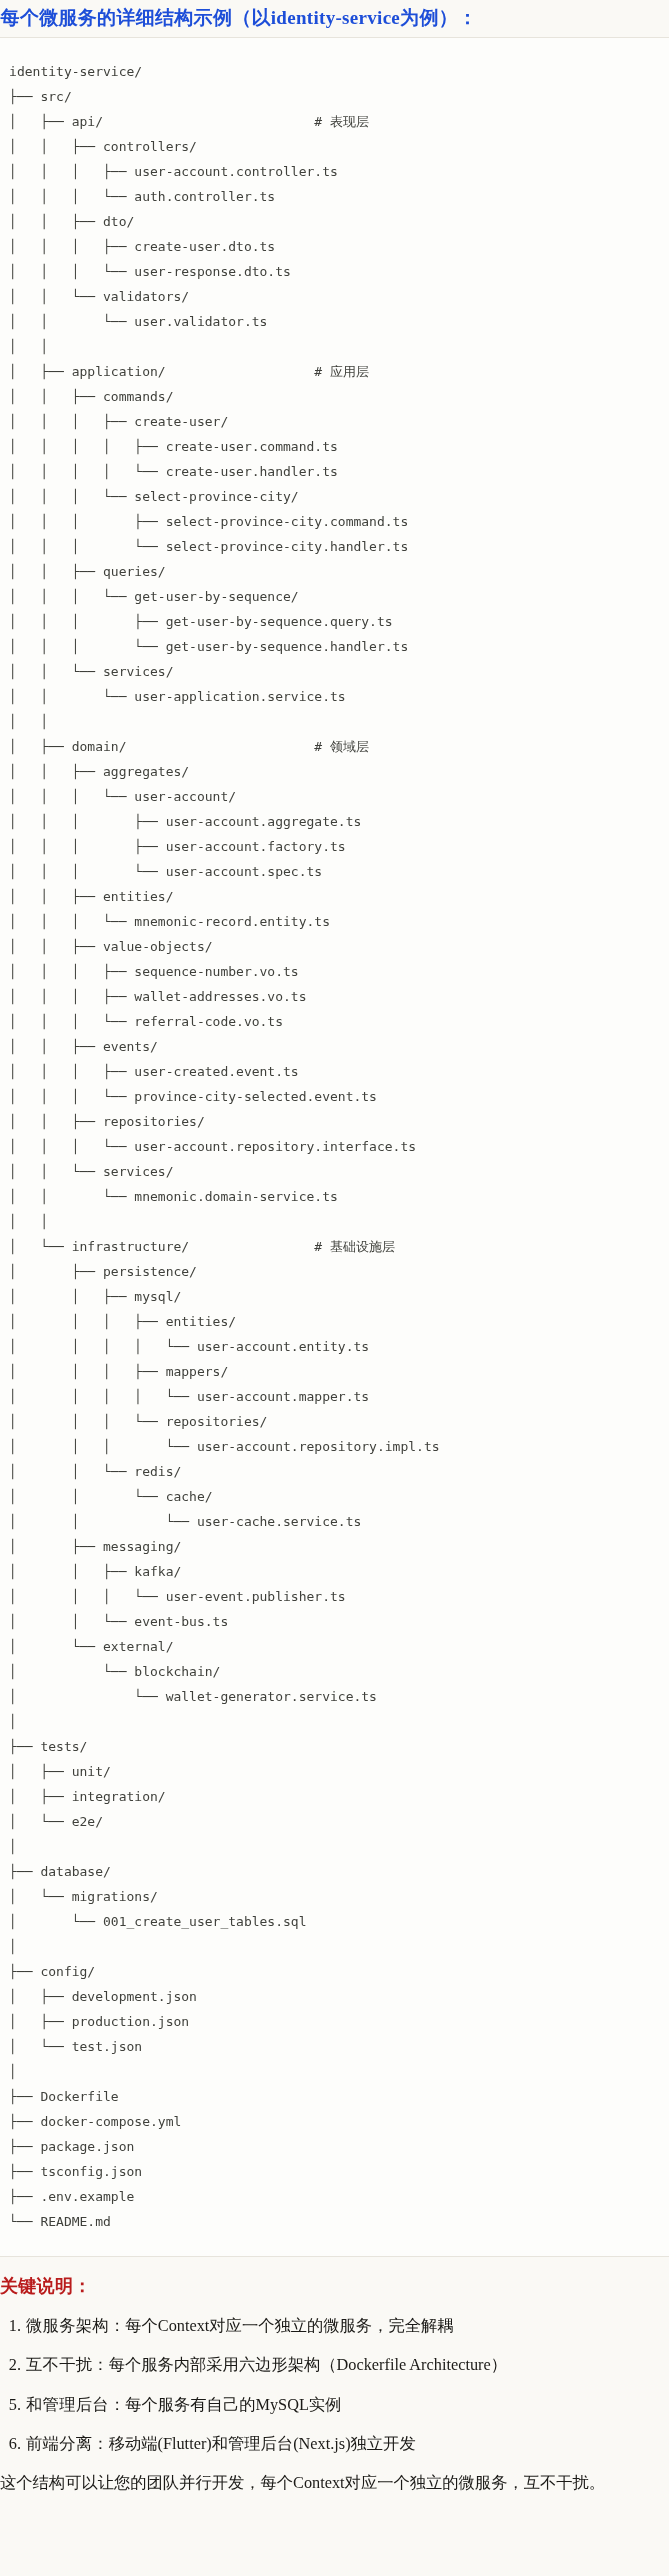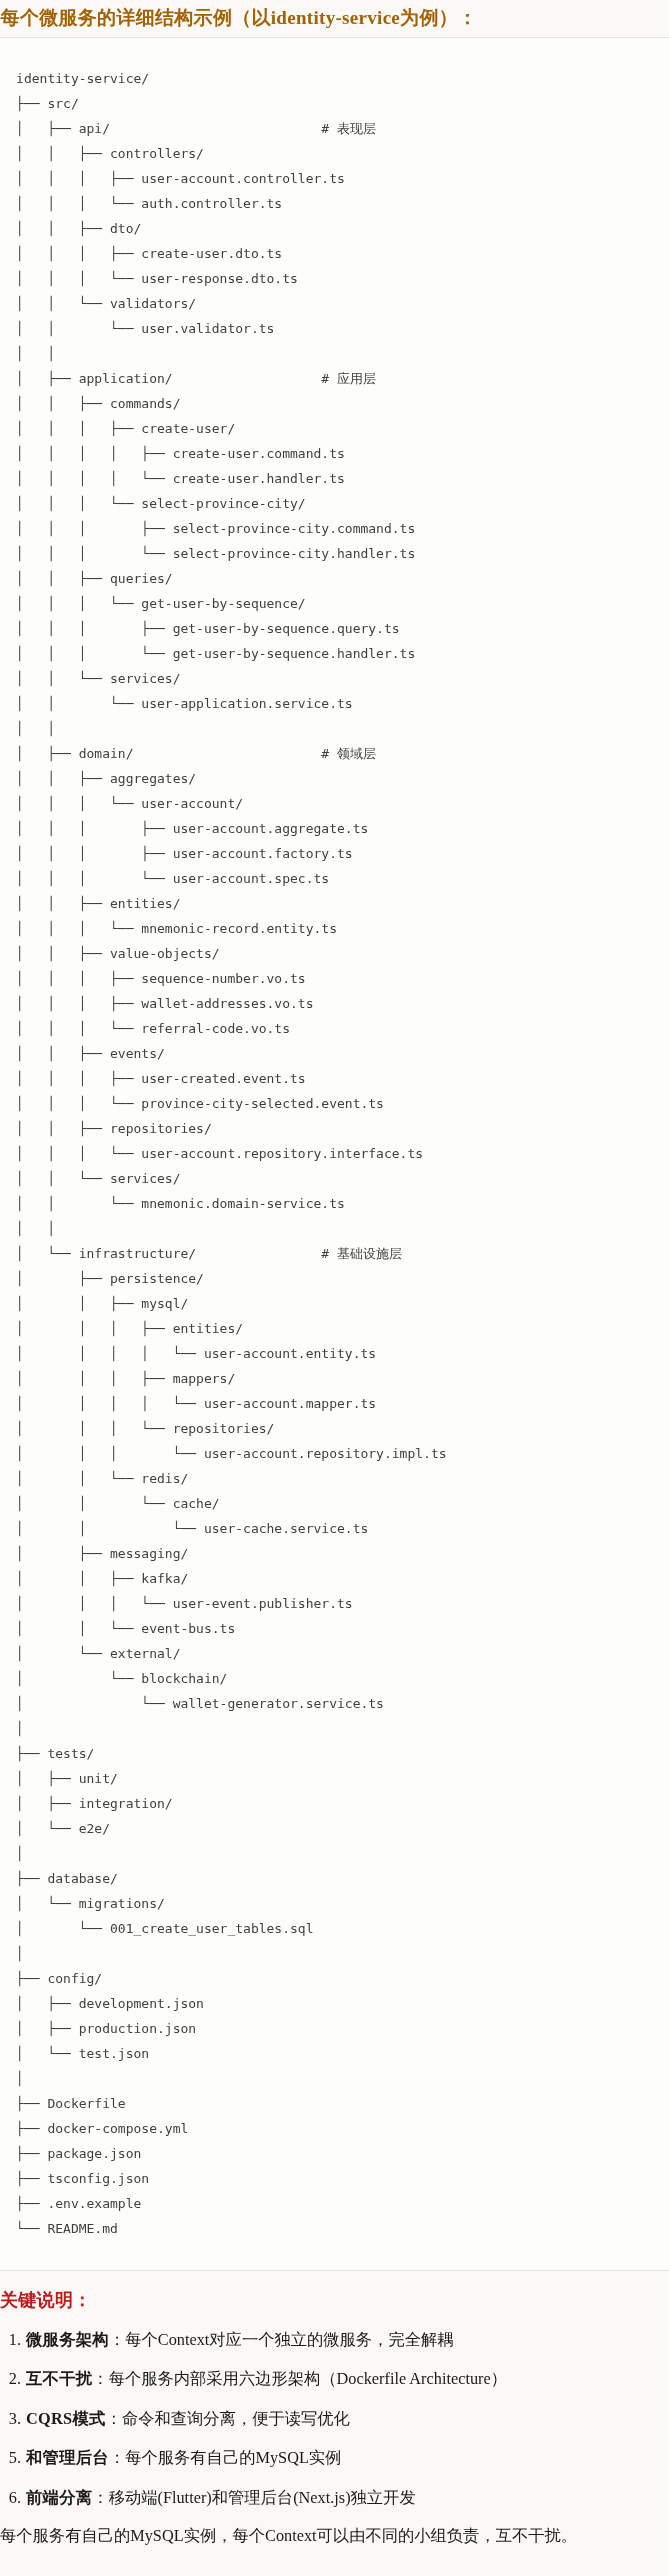--- a/index.html
+++ b/index.html
@@ -9,34 +9,34 @@
     color: #1b1a17;
     font-family: "Liberation Serif", "DejaVu Serif", serif;
   }
   .page { width: 669px; min-height: 2576px; box-sizing: border-box; padding: 3.8px 0 12.5px 0; }
 
   .page-title {
     font-size: 19px;
     font-weight: 700;
     line-height: 27.5px;
     padding-left: 0.6px;
-    color: #a16207;
+    color: #1d4ed8;
     letter-spacing: 0.3px;
   }
 
   .code-block {
     margin-top: 5.6px;
     background: #fdfdfb;
     border-top: 0.6px solid #e7e4dc;
     border-bottom: 0.6px solid #e7e4dc;
     padding: 20.6px 5px 21px 8.1px;
     overflow: hidden;
   }
   .code-block pre {
-    margin: 8px;
+    margin: 1px;
     font-family: "DejaVu Sans Mono", "Liberation Mono", monospace;
     font-size: 13px;
     line-height: 25px;
     color: #3f403b;
     white-space: pre;
   }
 
   .notes { padding: 0 6.3px 0 0; }
   .notes-heading {
     margin: 16.3px 0 0 0;
@@ -48,21 +48,21 @@
   }
   .note-item {
     margin-top: 17px;
     padding-left: 8.8px;
     font-size: 16.3px;
     line-height: 22.5px;
     color: #1b1a17;
   }
   .note-item:first-of-type { margin-top: 13.8px; }
   .note-num { margin-right: 5px; }
-  .note-label { font-weight: 700; letter-spacing: 0.3px; }
+  .note-label { font-weight: 400; letter-spacing: 0.3px; }
   .notes-footer {
     margin-top: 15px;
     font-size: 16.3px;
     line-height: 23px;
     color: #1b1a17;
   }
 </style>
 </head>
 <body>
 
@@ -163,26 +163,23 @@
   <div class="notes">
     <div class="notes-heading">关键说明：</div>
 
     <div class="note-item">
       <span class="note-num">1.</span><span class="note-label">微服务架构</span><span class="note-desc">：每个Context对应一个独立的微服务，完全解耦</span>
     </div>
     <div class="note-item">
       <span class="note-num">2.</span><span class="note-label">互不干扰</span><span class="note-desc">：每个服务内部采用六边形架构（Dockerfile Architecture）</span>
     </div>
     <div class="note-item">
-      <span class="note-num">3.</span><span class="note-label">CQRS模式</span><span class="note-desc">：命令和查询分离，便于读写优化</span>
-    </div>
-    <div class="note-item">
       <span class="note-num">5.</span><span class="note-label">和管理后台</span><span class="note-desc">：每个服务有自己的MySQL实例</span>
     </div>
     <div class="note-item">
       <span class="note-num">6.</span><span class="note-label">前端分离</span><span class="note-desc">：移动端(Flutter)和管理后台(Next.js)独立开发</span>
     </div>
 
-    <div class="notes-footer">每个服务有自己的MySQL实例，每个Context可以由不同的小组负责，互不干扰。</div>
+    <div class="notes-footer">这个结构可以让您的团队并行开发，每个Context对应一个独立的微服务，互不干扰。</div>
   </div>
 
 </div>
 
 
 </body></html>

